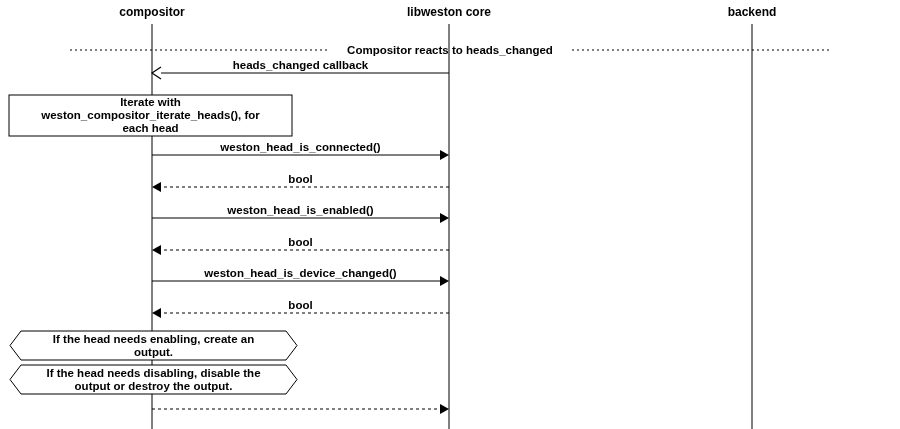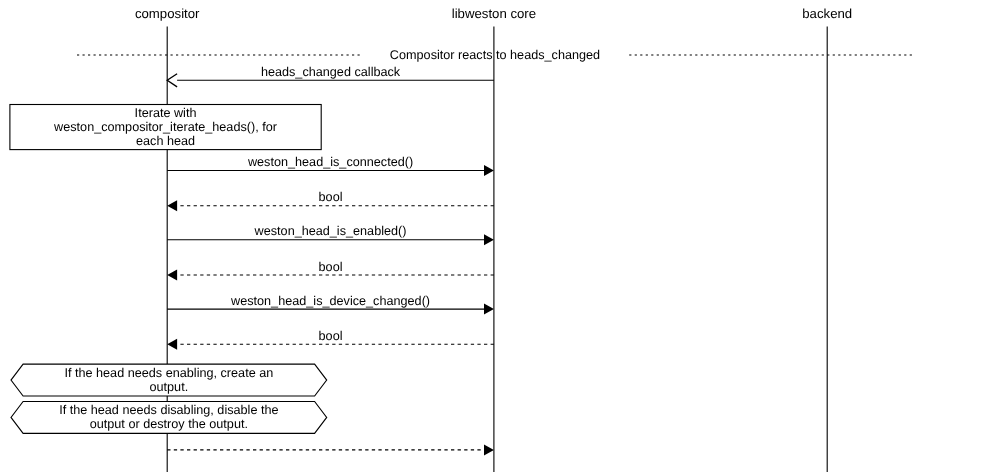--- a/index.html
+++ b/index.html
@@ -10,20 +10,21 @@
   body {
     font-family: "Liberation Sans", sans-serif;
     color: #000000;
   }
   #diagram {
     position: relative;
     width: 900px;
     height: 429px;
     overflow: hidden;
     background: #ffffff;
+    font-weight: bold;
   }
   #diagram svg {
     position: absolute;
     left: 0;
     top: 0;
   }
   .lifeline-label {
     font-size: 12px;
     text-anchor: middle;
     fill: #000000;

